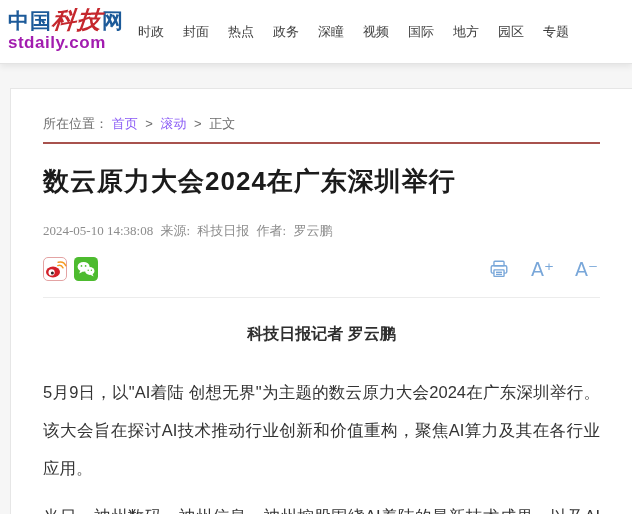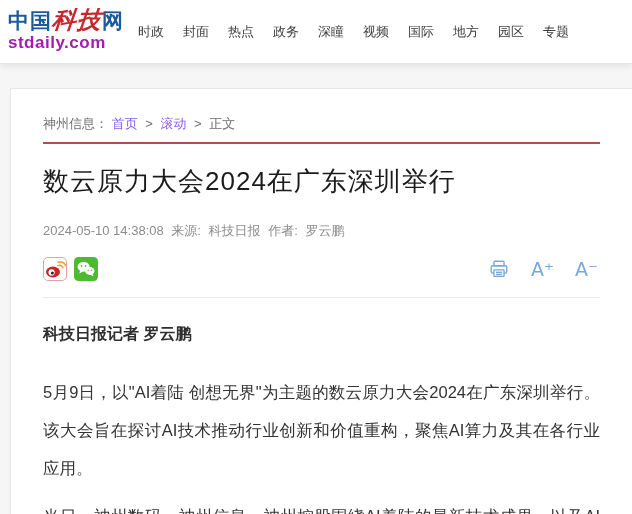--- a/index.html
+++ b/index.html
@@ -27,34 +27,34 @@
     border-top:1px solid #e6e6e6;border-left:1px solid #e6e6e6;box-sizing:border-box;z-index:2;
   }
   .content{padding:0 32px 0 32px;}
   .breadcrumb{
     padding-top:26px;font-size:13px;color:#6e6e6e;
   }
   .breadcrumb .sep{margin:0 4px;}
   .breadcrumb a{color:#8b5cf6;text-decoration:none;cursor:pointer;}
   .red-rule{height:0;border-bottom:2px solid #a8524d;margin-top:9px;}
   .title{
-    margin-top:20px;font-size:26px;font-weight:normal;color:#1b1b1b;letter-spacing:1px;line-height:34px;
+    margin-top:20px;font-size:26px;font-weight:bold;color:#1b1b1b;letter-spacing:1px;line-height:34px;
   }
-  .meta{margin-top:24px;font-size:13px;color:#8c8c8c;}
+  .meta{margin-top:24px;font-size:13px;color:#8c8c8c;font-family:Liberation Serif, serif;}
   .meta span{margin-right:4px;}
   .iconrow{margin-top:16px;display:flex;justify-content:space-between;align-items:center;height:26px;}
   .share{display:flex;gap:7px;}
   .share .sicon{width:24px;height:24px;cursor:pointer;display:block;}
   .tools{display:flex;align-items:center;gap:21px;padding-right:2px;}
   .tools .ticon{cursor:pointer;display:block;}
   .fontbtn{
     font-family:"DejaVu Sans",sans-serif;font-size:19px;color:#79a7d9;cursor:pointer;line-height:1;
   }
   .soft-rule{height:0;border-bottom:1px solid #ececec;margin-top:15px;}
-  .byline{margin-top:26px;font-size:16px;font-weight:bold;color:#2f2f2f;}
+  .byline{margin-top:26px;font-size:16px;font-weight:bold;color:#2f2f2f;text-align:center;}
   .para{
     margin:0;margin-top:28px;font-size:16.5px;color:#333333;line-height:38px;text-align:justify;
   }
   .para + .para{margin-top:10px;}
 </style>
 </head>
 <body>
 
 <div class="header">
   <div class="logo">
@@ -72,21 +72,21 @@
     <span>地方</span>
     <span>园区</span>
     <span>专题</span>
   </div>
 </div>
 
 <div class="card">
   <div class="content">
 
     <div class="breadcrumb">
-      <span>神州信息：</span>
+      <span>所在位置：</span>
       <a>首页</a>
       <span class="sep">&gt;</span>
       <a>滚动</a>
       <span class="sep">&gt;</span>
       <span>正文</span>
     </div>
     <div class="red-rule"></div>
 
     <h1 class="title">数云原力大会2024在广东深圳举行</h1>
 

